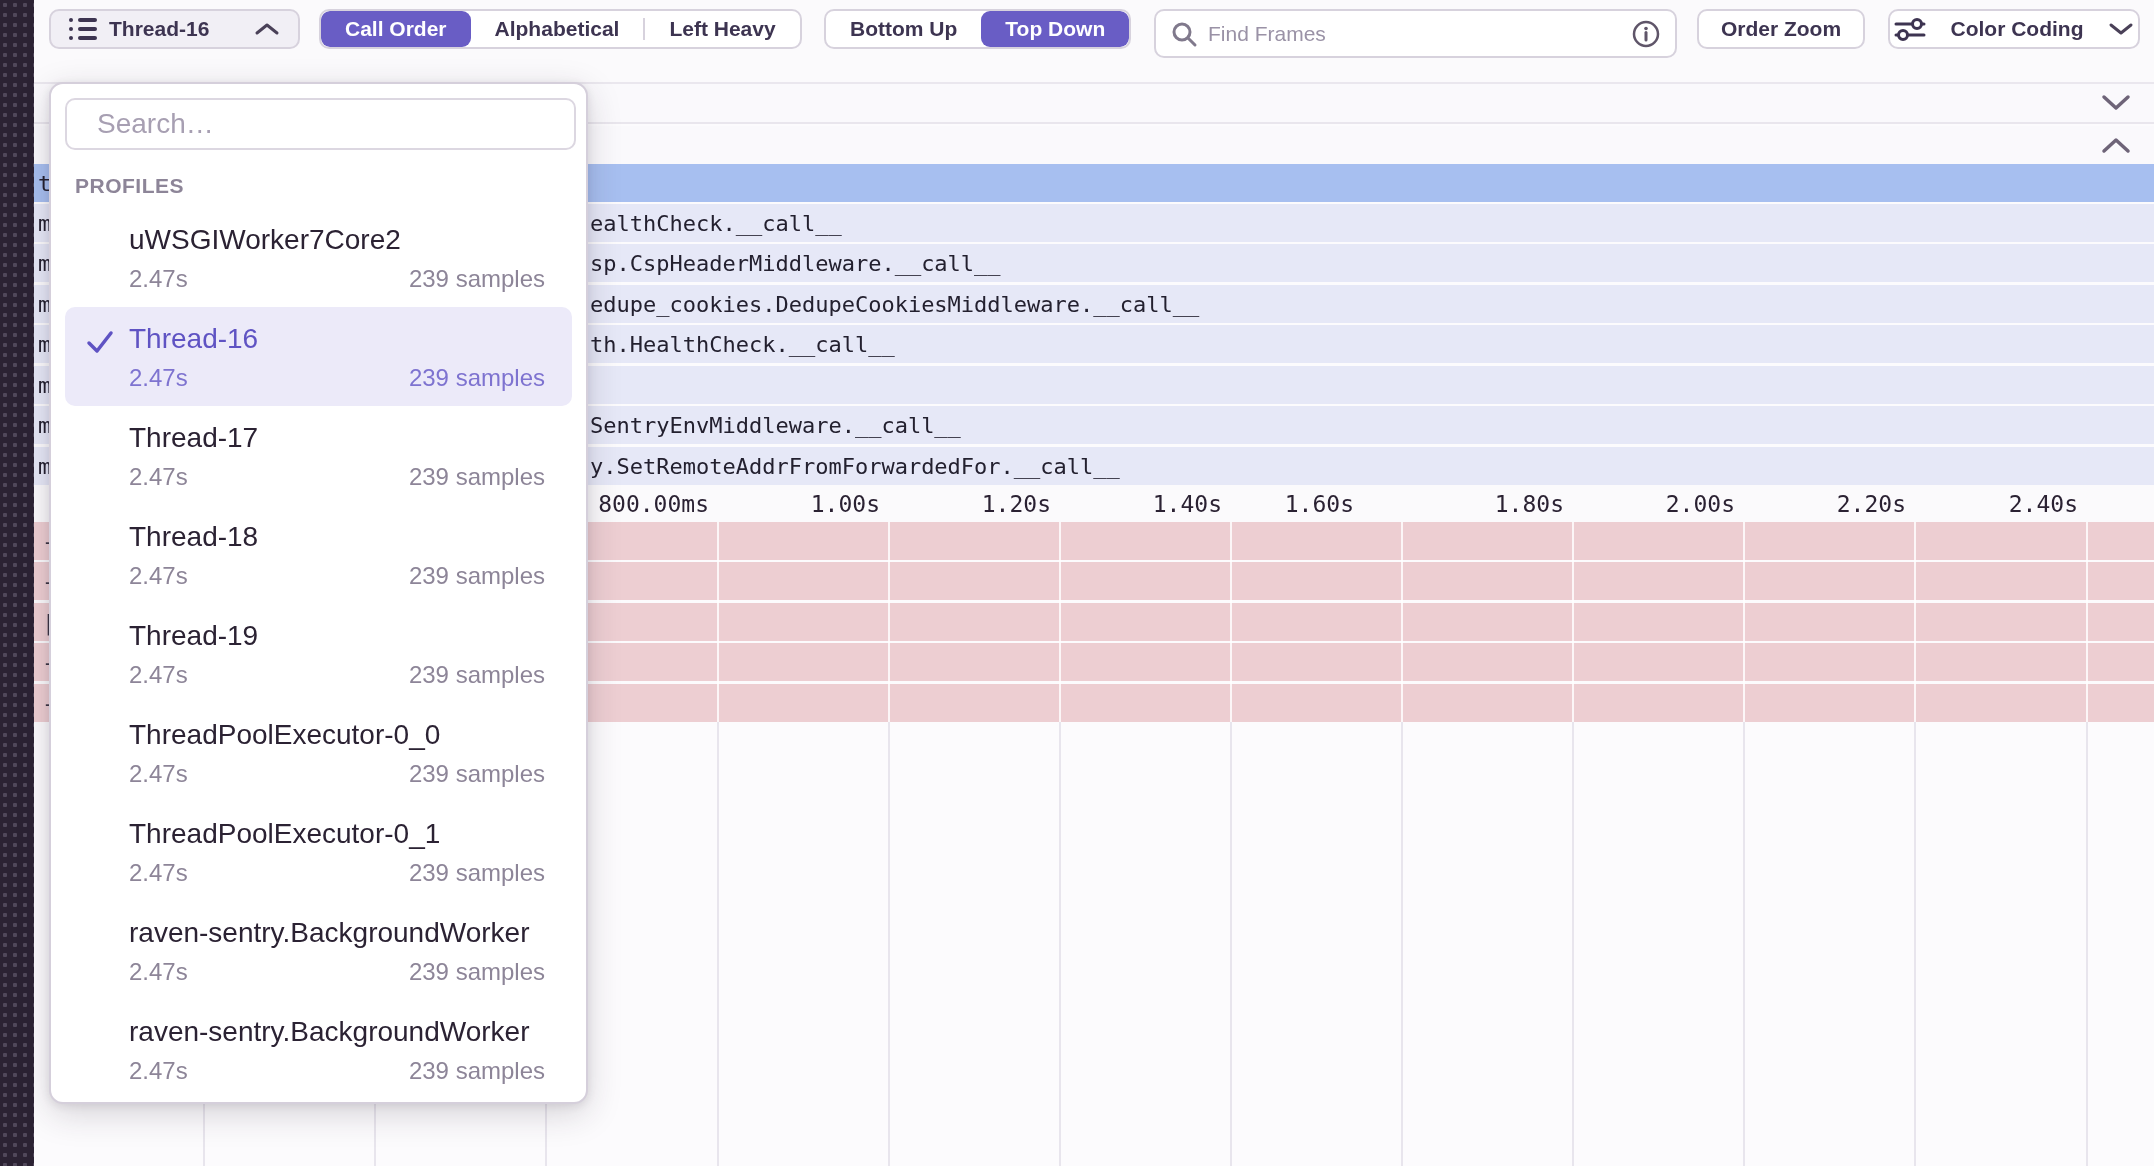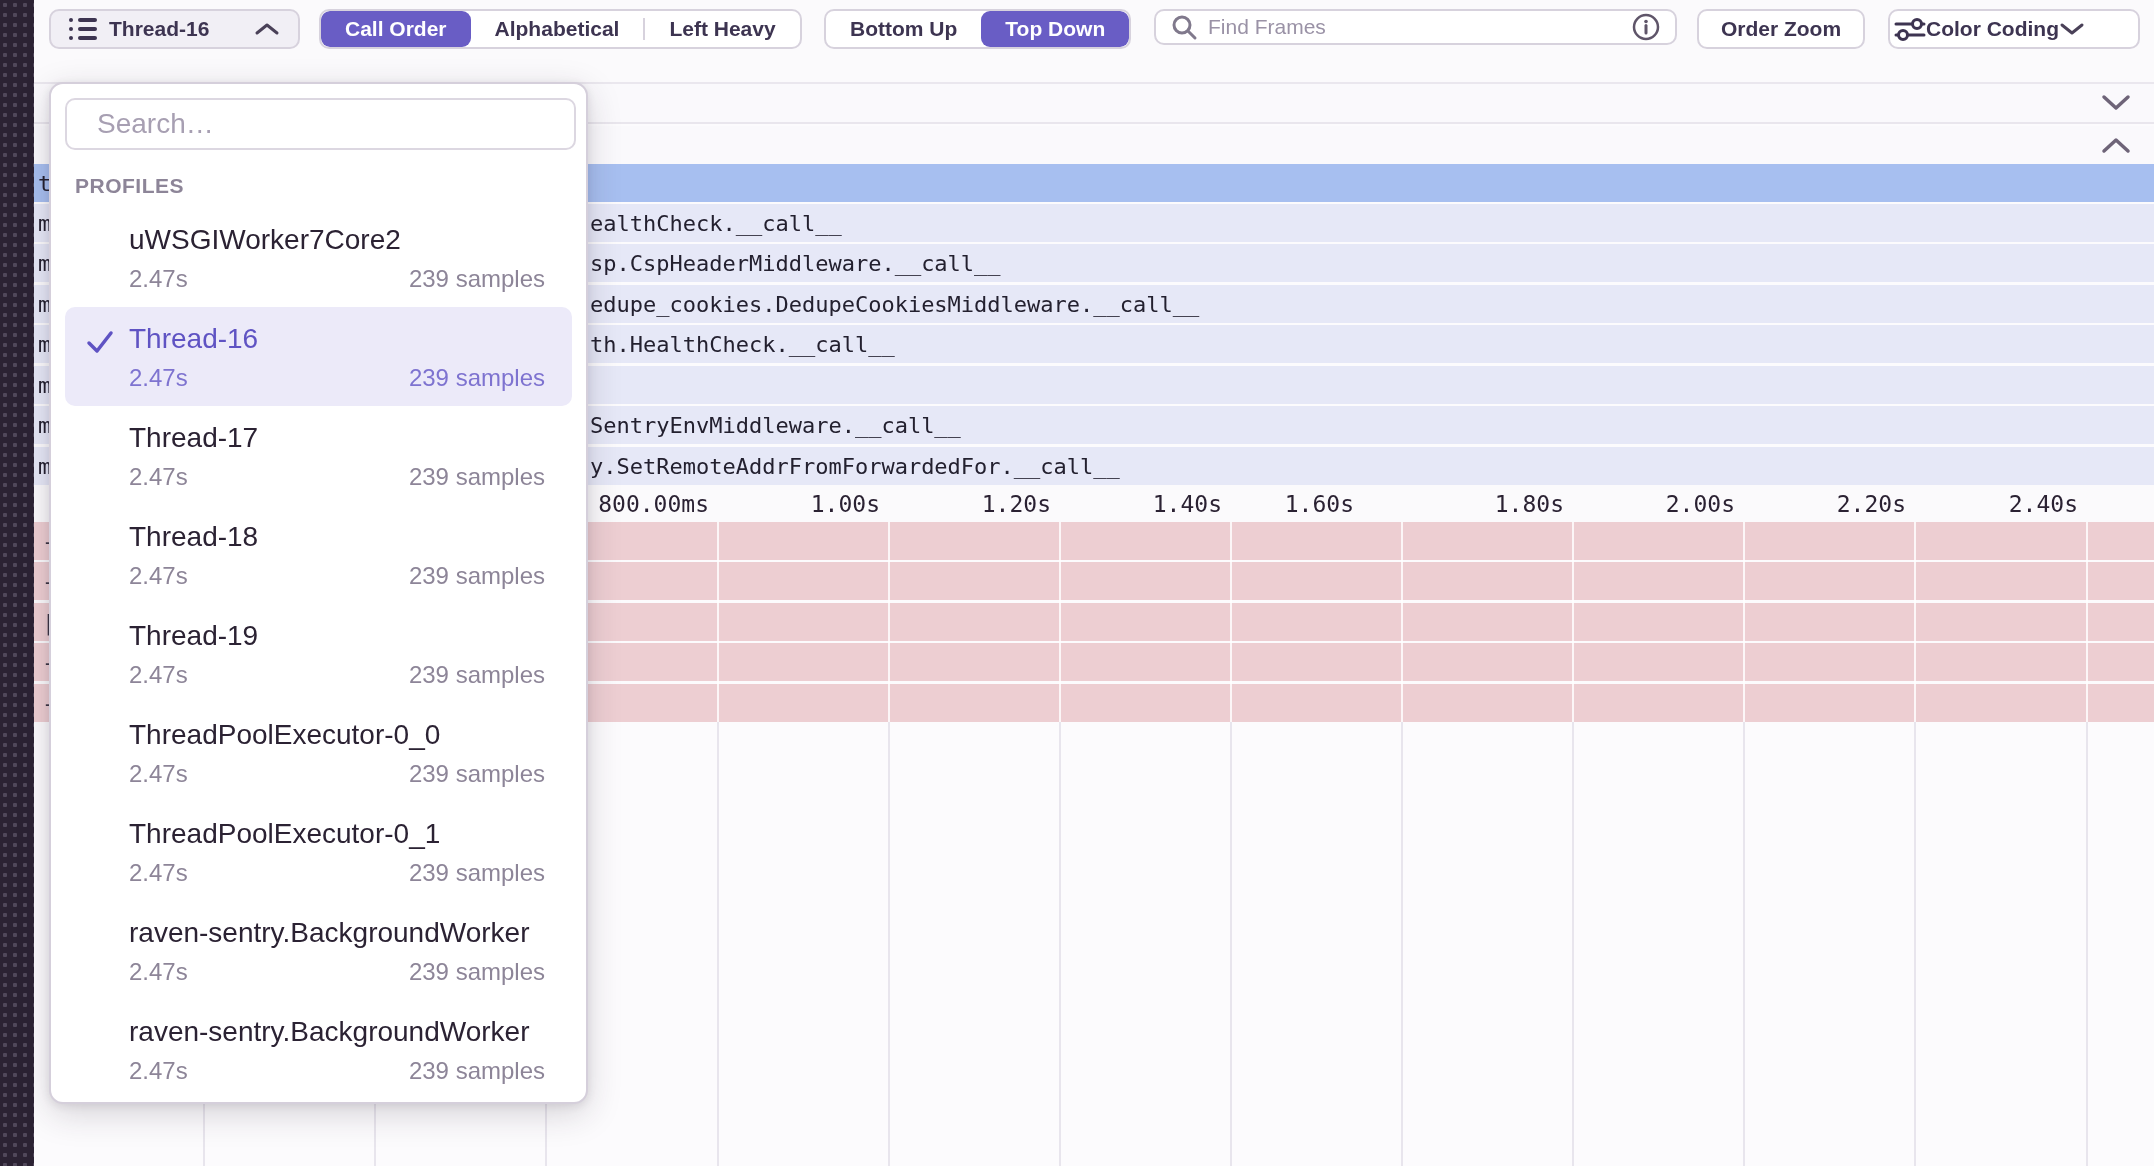--- a/index.html
+++ b/index.html
@@ -39,31 +39,31 @@
   }
   .seg-sort { left:285px; }
   .seg-dir  { left:790px; }
   .seg .opt {
     display:flex; align-items:center; padding:0 24px;
     font-size:21px; font-weight:700; color:#3d3451; cursor:pointer;
   }
   .seg .opt.active { background:#695dc5; color:#fff; border-radius:9px; }
   .seg .vdiv { width:2px; background:#d7d2dd; margin:7px 0; }
   .find {
-    position:absolute; left:1120px; top:9px; width:523px; height:36px;
+    position:absolute; left:1120px; top:9px; width:523px; height:49px;
     background:#fff; border:2px solid #d7d2dd; border-radius:10px;
     display:flex; align-items:center; padding:0 14px;
   }
   .find input {
     flex:1; border:none; outline:none; background:transparent;
     font-size:21px; font-family:"Liberation Sans", sans-serif; color:#2b2233; min-width:0;
   }
   .find input::placeholder { color:#9a92a6; }
   .reset-btn { left:1663px; width:168px; justify-content:center; }
-  .color-btn { left:1854px; width:252px; padding:0 4px; }
+  .color-btn { left:1854px; width:252px; padding:0 4px; justify-content:space-between; }
   .ic { flex:0 0 auto; display:block; }
   
   .flame { position:absolute; left:34px; top:82px; width:2120px; height:1084px; background:#fcfbfd; border-top:2px solid #eae7ee; z-index:1; }
   .collapsed { position:absolute; left:0; width:100%; height:40px; background:#faf9fc; display:flex; align-items:center; justify-content:flex-end; padding-right:22px; }
   .collapsed.c1 { top:0; border-bottom:2px solid #e9e6ed; }
   .collapsed.c2 { top:42px; height:38px; }
   .frow { position:absolute; left:0; width:100%; height:38px; font-family:"DejaVu Sans Mono", monospace; font-size:22px; color:#23202f; }
   .frow .gut { position:absolute; left:4px; top:7px; }
   .frow .name { position:absolute; left:556px; top:7px; letter-spacing:0; }
   .frow.sel { background:#a7bff0; }

